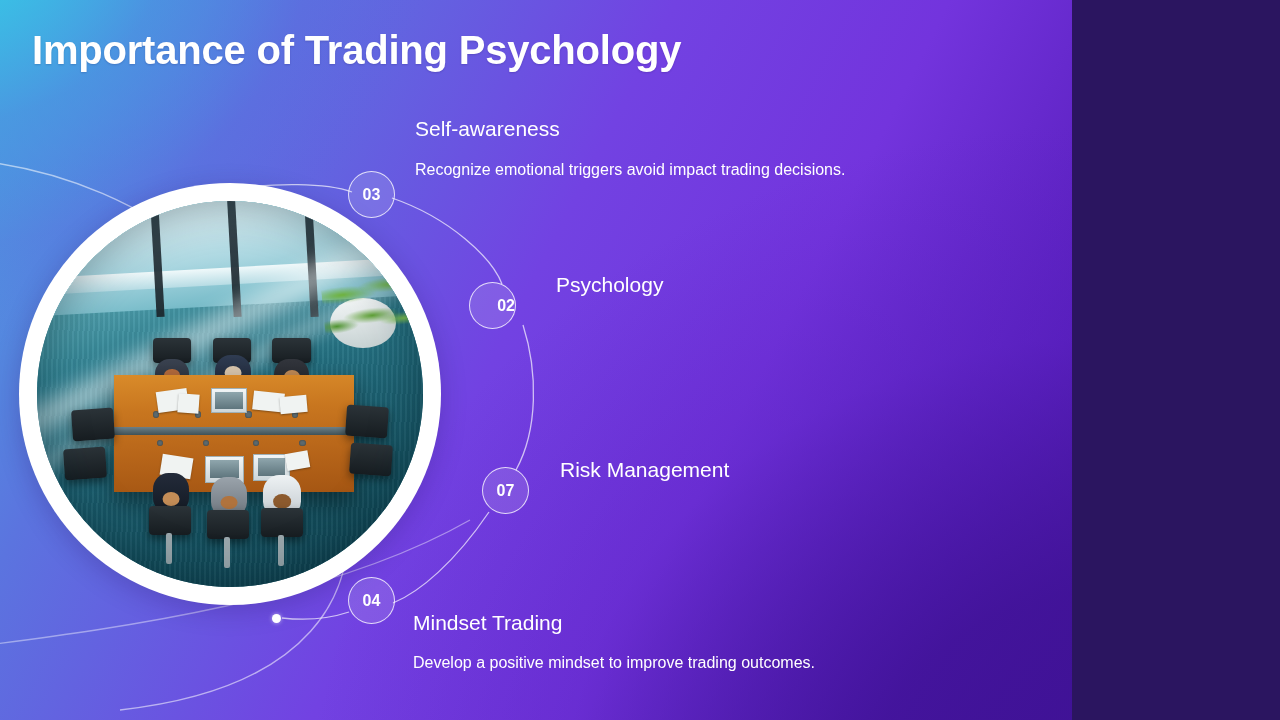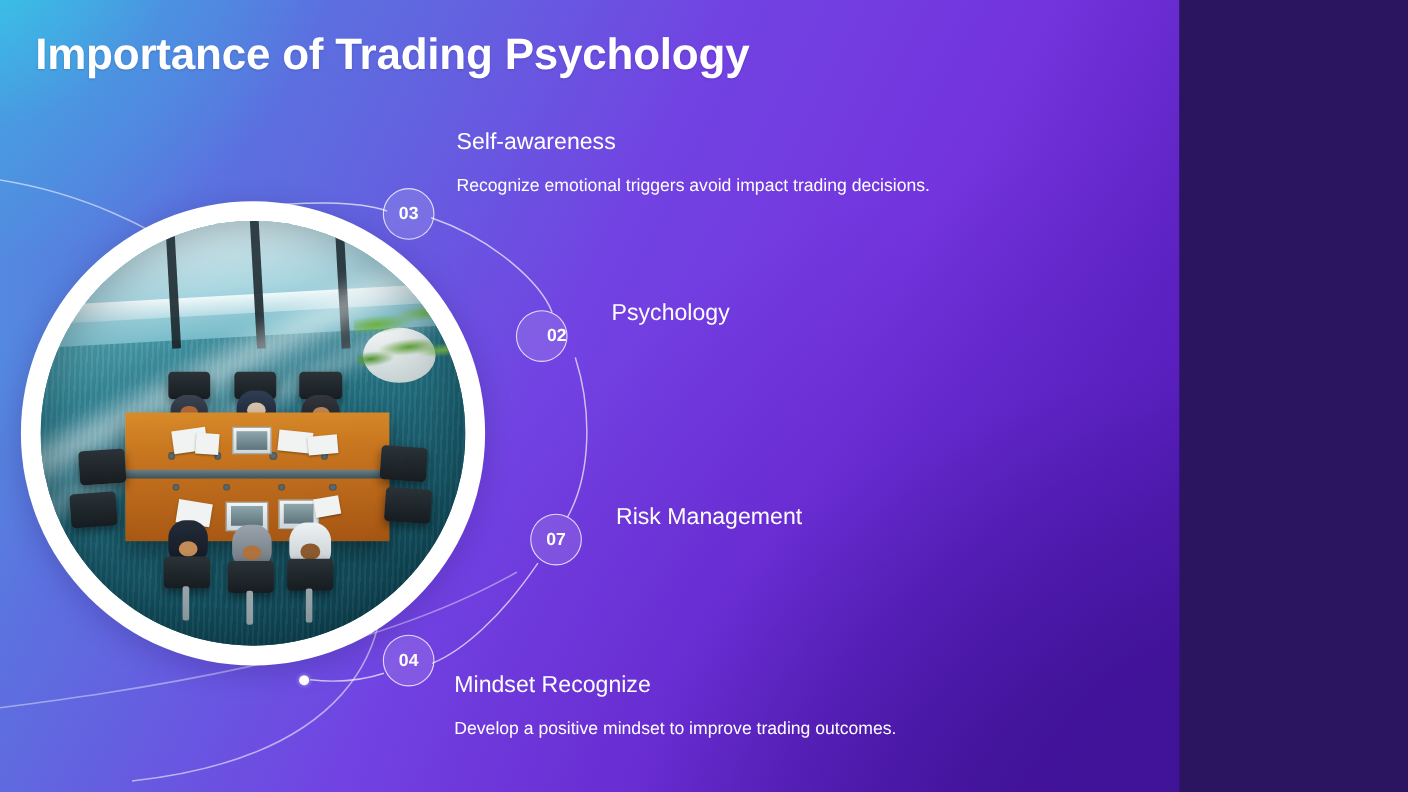--- a/index.html
+++ b/index.html
@@ -319,16 +319,16 @@
 
   <div class="dot-marker" style="left:272px; top:614px;"></div>
 
   <div class="item-heading" style="left:415px; top:117px;">Self-awareness</div>
   <div class="item-desc" style="left:415px; top:161px;">Recognize emotional triggers avoid impact trading decisions.</div>
 
   <div class="item-heading" style="left:556px; top:273px;">Psychology</div>
 
   <div class="item-heading" style="left:560px; top:458px;">Risk Management</div>
 
-  <div class="item-heading" style="left:413px; top:611px;">Mindset Recognize</div>
+  <div class="item-heading" style="left:413px; top:611px;">Mindset Trading</div>
   <div class="item-desc" style="left:413px; top:654px;">Develop a positive mindset to improve trading outcomes.</div>
 
 </div>
 
 </body></html>

